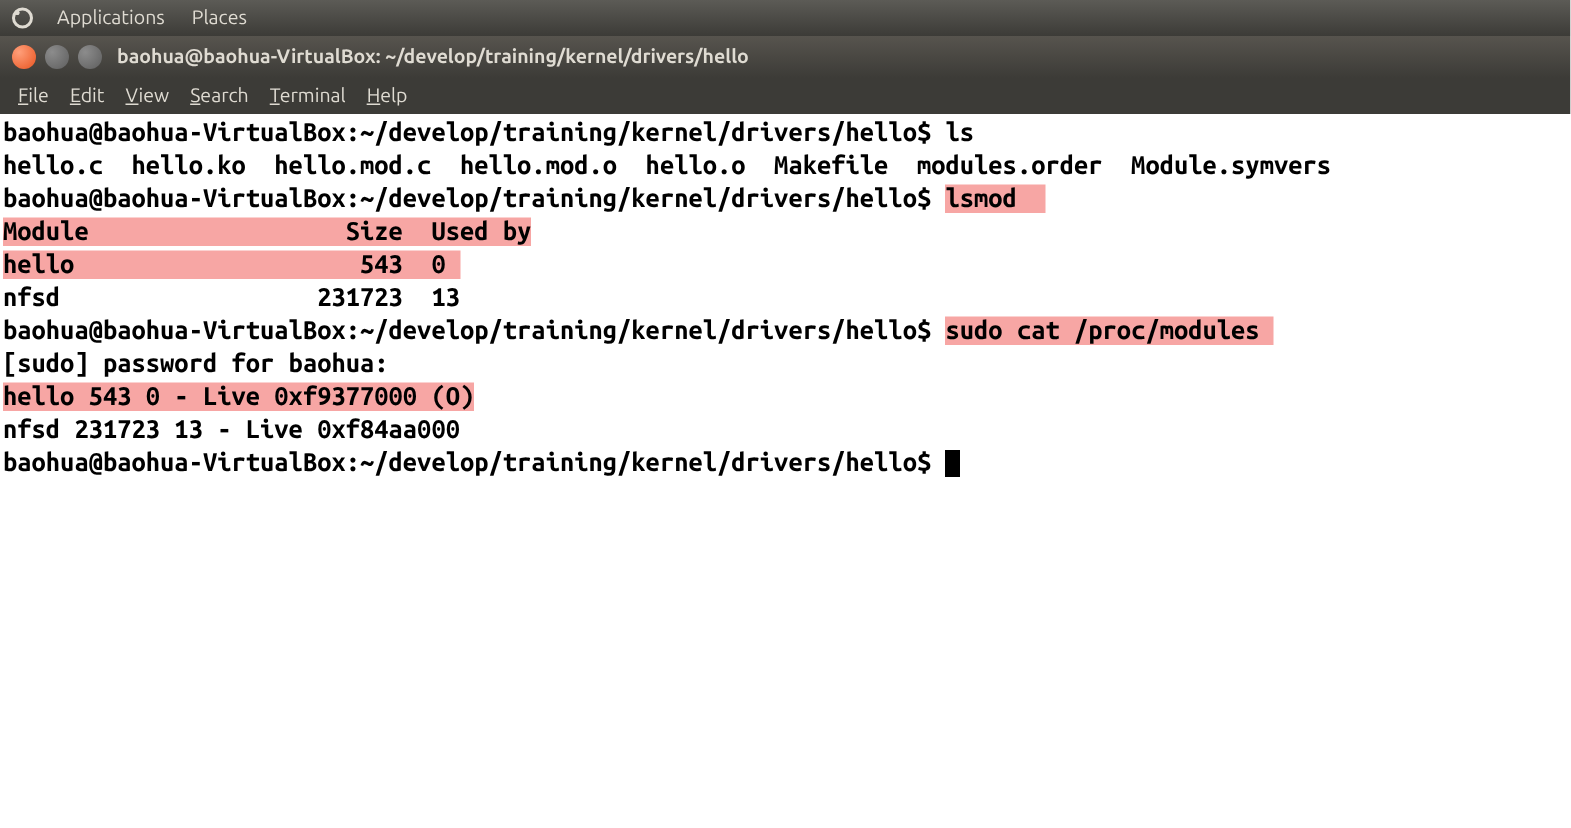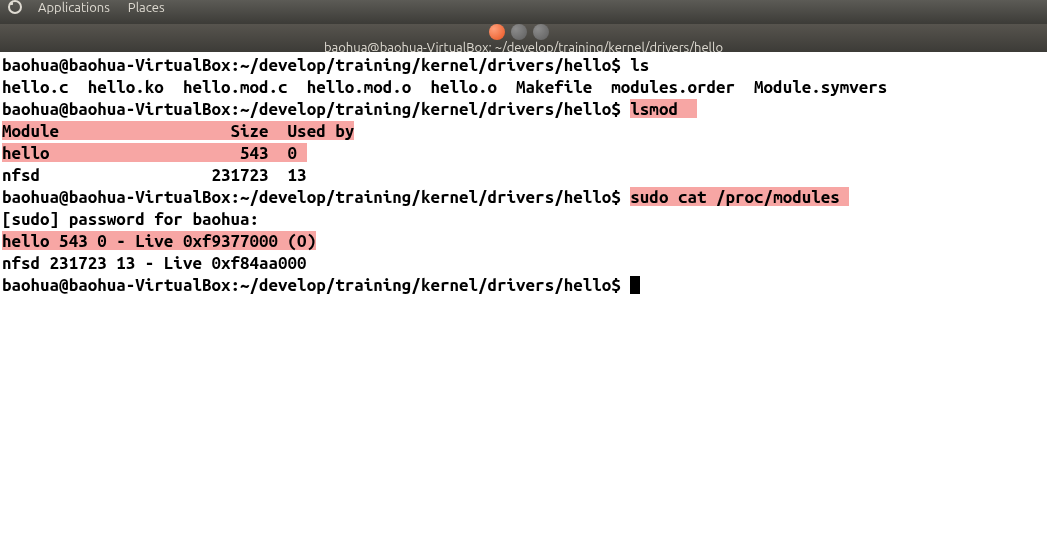--- a/index.html
+++ b/index.html
@@ -8,20 +8,21 @@
   background: #fff;
   width: 1047px;
   height: 552px;
   overflow: hidden;
   font-size: 13px;
 }
 .top-panel {
   background: linear-gradient(to bottom, #5c5b56, #3c3b37);
   height: 24px;
   display: flex;
+  align-items: center;
   padding: 0 8px;
   color: #dfdbd2;
   font-size: 13px;
   gap: 2px;
 }
 .top-panel .ubuntu-logo {
   width: 14px; height: 14px;
   border-radius: 50%;
   border: 2px solid #dfdbd2;
   position: relative;
@@ -46,22 +47,21 @@
   background: #fff;
 }
 .title-bar {
   background: linear-gradient(to bottom, #57544e, #3c3b37);
   height: 28px;
   display: flex;
   align-items: center;
   padding: 0 8px;
   color: #dfdbd2;
   font-size: 13px;
-  font-weight: normal;
-  flex-direction: column;
+  font-weight: bold;
 }
 .win-buttons {
   display: flex;
   gap: 6px;
   margin-right: 10px;
 }
 .win-btn {
   width: 16px; height: 16px;
   border-radius: 50%;
   display: flex;
@@ -119,15 +119,23 @@
 <div class="window">
   <div class="title-bar">
     <div class="win-buttons">
       <div class="win-btn close"></div>
       <div class="win-btn min"></div>
       <div class="win-btn max"></div>
     </div>
     <span>baohua@baohua-VirtualBox: ~/develop/training/kernel/drivers/hello</span>
   </div>
 
+  <div class="menu-bar">
+    <span class="menu-item"><span class="ul">F</span>ile</span>
+    <span class="menu-item"><span class="ul">E</span>dit</span>
+    <span class="menu-item"><span class="ul">V</span>iew</span>
+    <span class="menu-item"><span class="ul">S</span>earch</span>
+    <span class="menu-item"><span class="ul">T</span>erminal</span>
+    <span class="menu-item"><span class="ul">H</span>elp</span>
+  </div>
 
   <div class="terminal"><span class="tline"><span>baohua@baohua-VirtualBox:~/develop/training/kernel/drivers/hello$ </span><span>ls</span></span><span class="tline">hello.c  hello.ko  hello.mod.c  hello.mod.o  hello.o  Makefile  modules.order  Module.symvers</span><span class="tline"><span>baohua@baohua-VirtualBox:~/develop/training/kernel/drivers/hello$ </span><span class="hl">lsmod  </span></span><span class="tline"><span class="hl">Module                  Size  Used by</span></span><span class="tline"><span class="hl">hello                    543  0 </span></span><span class="tline">nfsd                  231723  13 </span><span class="tline"><span>baohua@baohua-VirtualBox:~/develop/training/kernel/drivers/hello$ </span><span class="hl">sudo cat /proc/modules </span></span><span class="tline">[sudo] password for baohua: </span><span class="tline"><span class="hl">hello 543 0 - Live 0xf9377000 (O)</span></span><span class="tline">nfsd 231723 13 - Live 0xf84aa000</span><span class="tline"><span>baohua@baohua-VirtualBox:~/develop/training/kernel/drivers/hello$ </span><span class="cursor"></span></span></div>
 </div>
 
 </body></html>

